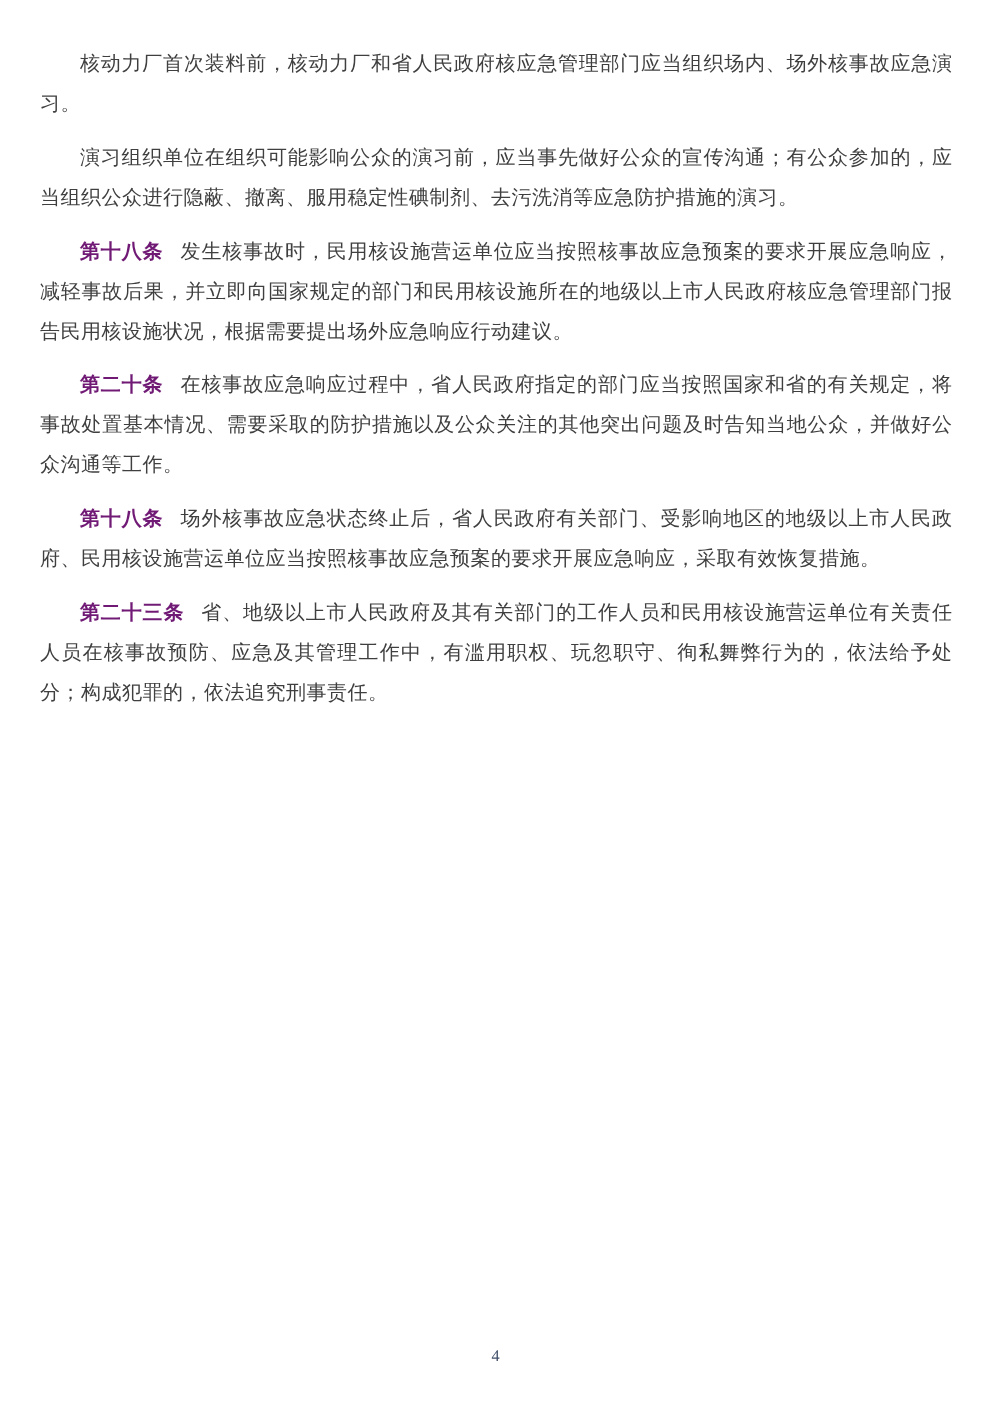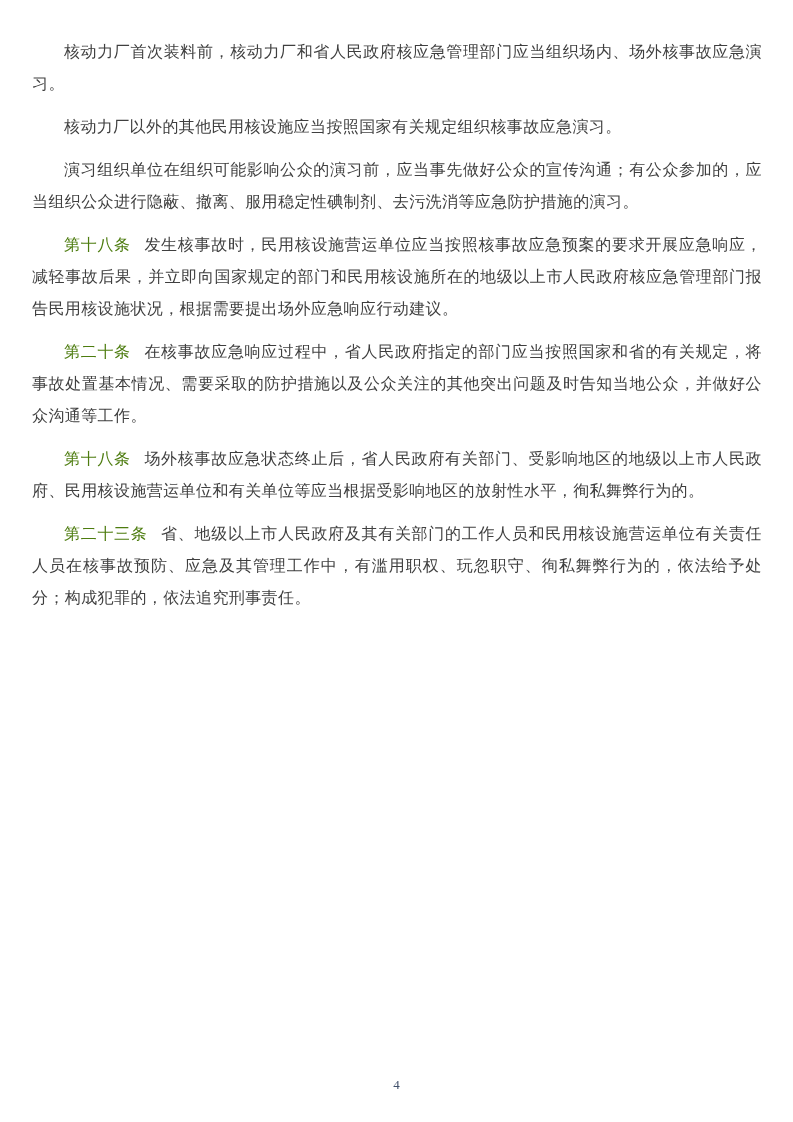--- a/index.html
+++ b/index.html
@@ -22,22 +22,22 @@
     font-size: 16px;
     line-height: 32px;
     text-align: justify;
     letter-spacing: 0.4px;
   }
   .content p {
     margin: 0 0 11px 0;
     text-indent: 2em;
   }
   .article-label {
-    font-weight: 400;
-    color: #4d7c0f;
+    font-weight: 700;
+    color: #701a75;
     margin-right: 0.85em;
   }
   .article-label:empty { display: none; margin: 0; }
   .page-number {
     position: absolute;
     left: 0;
     right: 0;
     bottom: 30px;
     text-align: center;
     font-family: "Liberation Serif", "DejaVu Serif", serif;
@@ -48,31 +48,30 @@
 </style>
 </head>
 <body>
 
 <div class="page">
   <div class="content">
 
     <p><span>核动力厂首次装料前，核动力厂和省人民政府核应急管理部门应当组织场内、场外核事故应急演习。</span></p>
 
 
-    <p><span>核动力厂以外的其他民用核设施应当按照国家有关规定组织核事故应急演习。</span></p>
 
     <p><span>演习组织单位在组织可能影响公众的演习前，应当事先做好公众的宣传沟通；有公众参加的，应当组织公众进行隐蔽、撤离、服用稳定性碘制剂、去污洗消等应急防护措施的演习。</span></p>
 
     <p><span class="article-label">第十八条</span><span>发生核事故时，民用核设施营运单位应当按照核事故应急预案的要求开展应急响应，减轻事故后果，并立即向国家规定的部门和民用核设施所在的地级以上市人民政府核应急管理部门报告民用核设施状况，根据需要提出场外应急响应行动建议。</span></p>
 
 
 
     <p><span class="article-label">第二十条</span><span>在核事故应急响应过程中，省人民政府指定的部门应当按照国家和省的有关规定，将事故处置基本情况、需要采取的防护措施以及公众关注的其他突出问题及时告知当地公众，并做好公众沟通等工作。</span></p>
 
-    <p><span class="article-label">第十八条</span><span>场外核事故应急状态终止后，省人民政府有关部门、受影响地区的地级以上市人民政府、民用核设施营运单位和有关单位等应当根据受影响地区的放射性水平，徇私舞弊行为的。</span></p>
+    <p><span class="article-label">第十八条</span><span>场外核事故应急状态终止后，省人民政府有关部门、受影响地区的地级以上市人民政府、民用核设施营运单位应当按照核事故应急预案的要求开展应急响应，采取有效恢复措施。</span></p>
 
 
     <p><span class="article-label">第二十三条</span><span>省、地级以上市人民政府及其有关部门的工作人员和民用核设施营运单位有关责任人员在核事故预防、应急及其管理工作中，有滥用职权、玩忽职守、徇私舞弊行为的，依法给予处分；构成犯罪的，依法追究刑事责任。</span></p>
 
 
   </div>
 
   <div class="page-number">4</div>
 </div>
 

